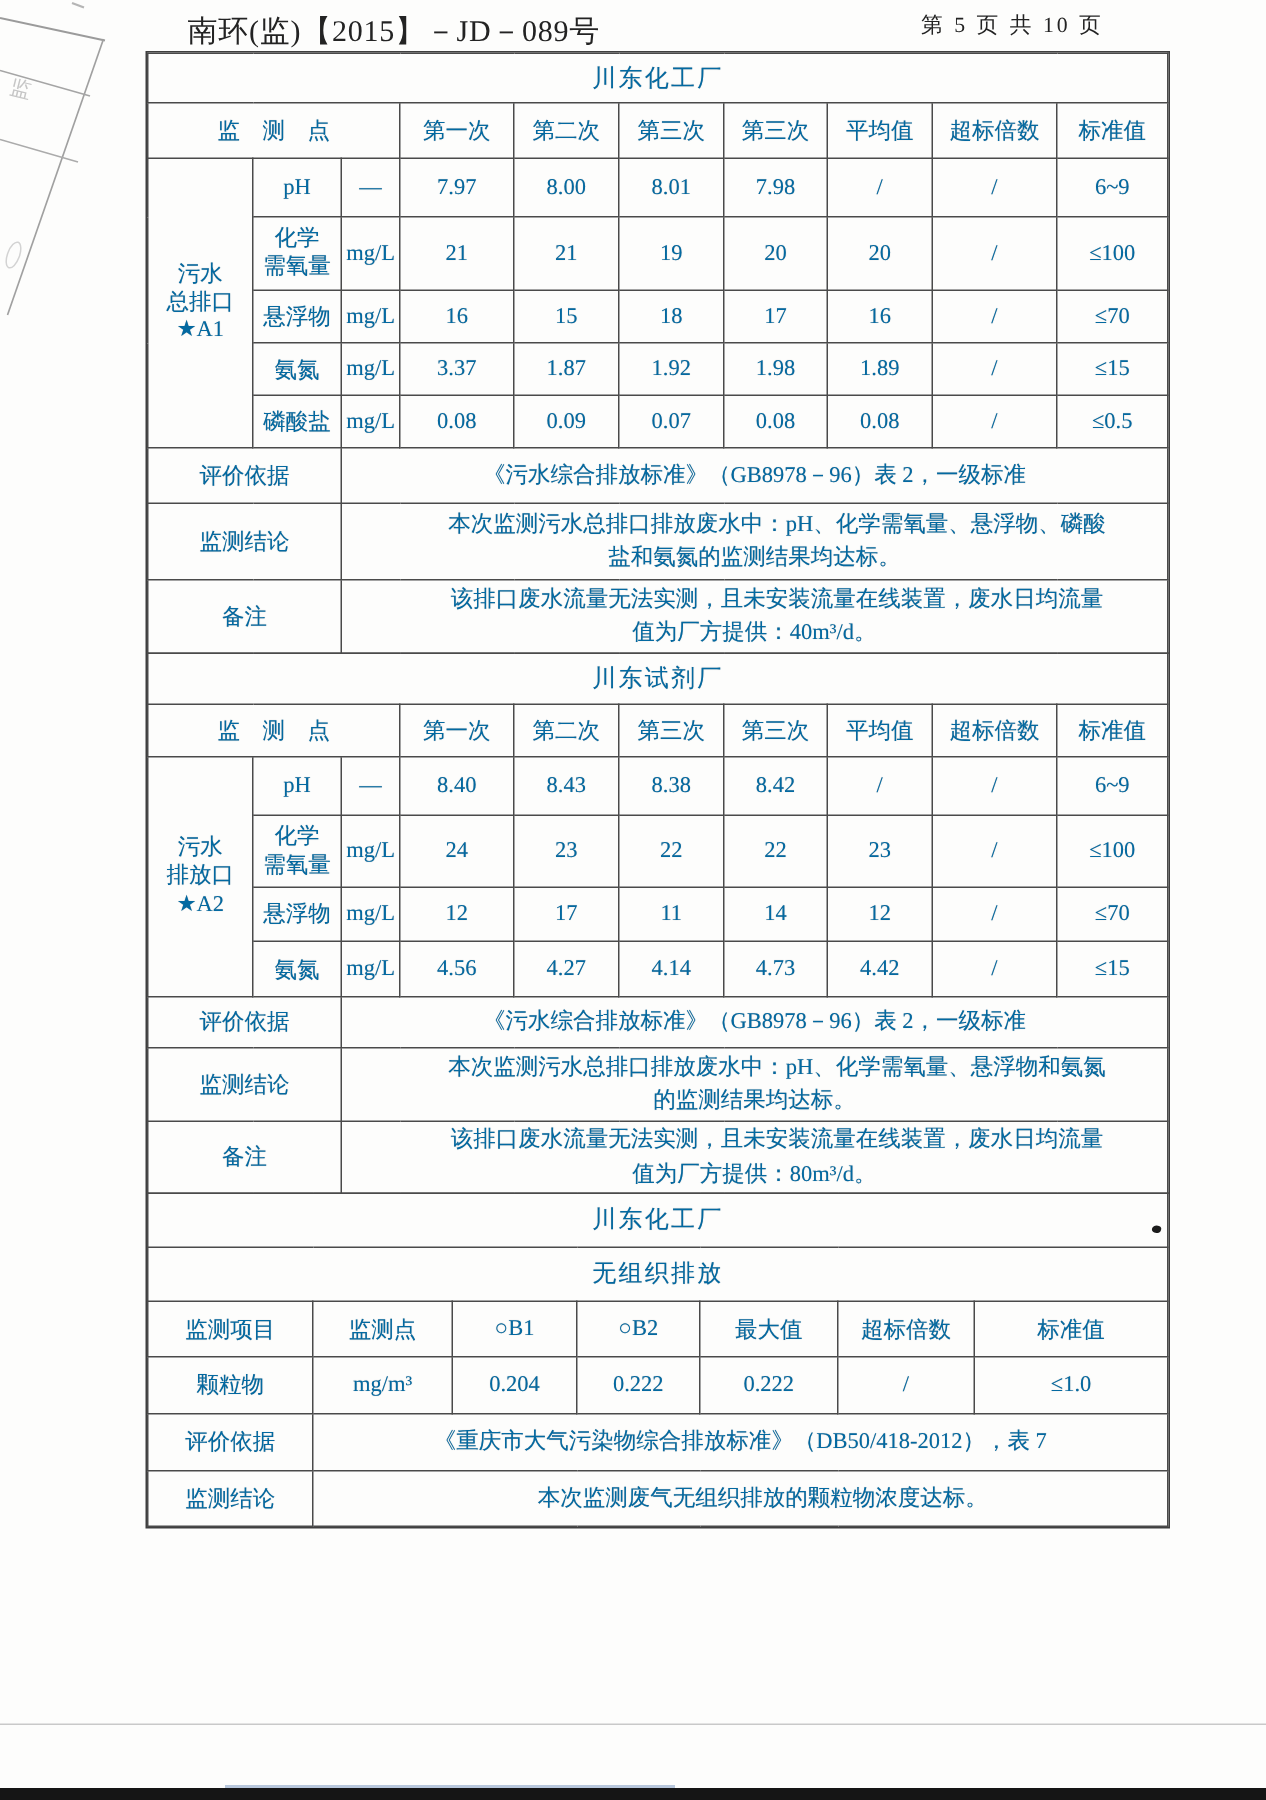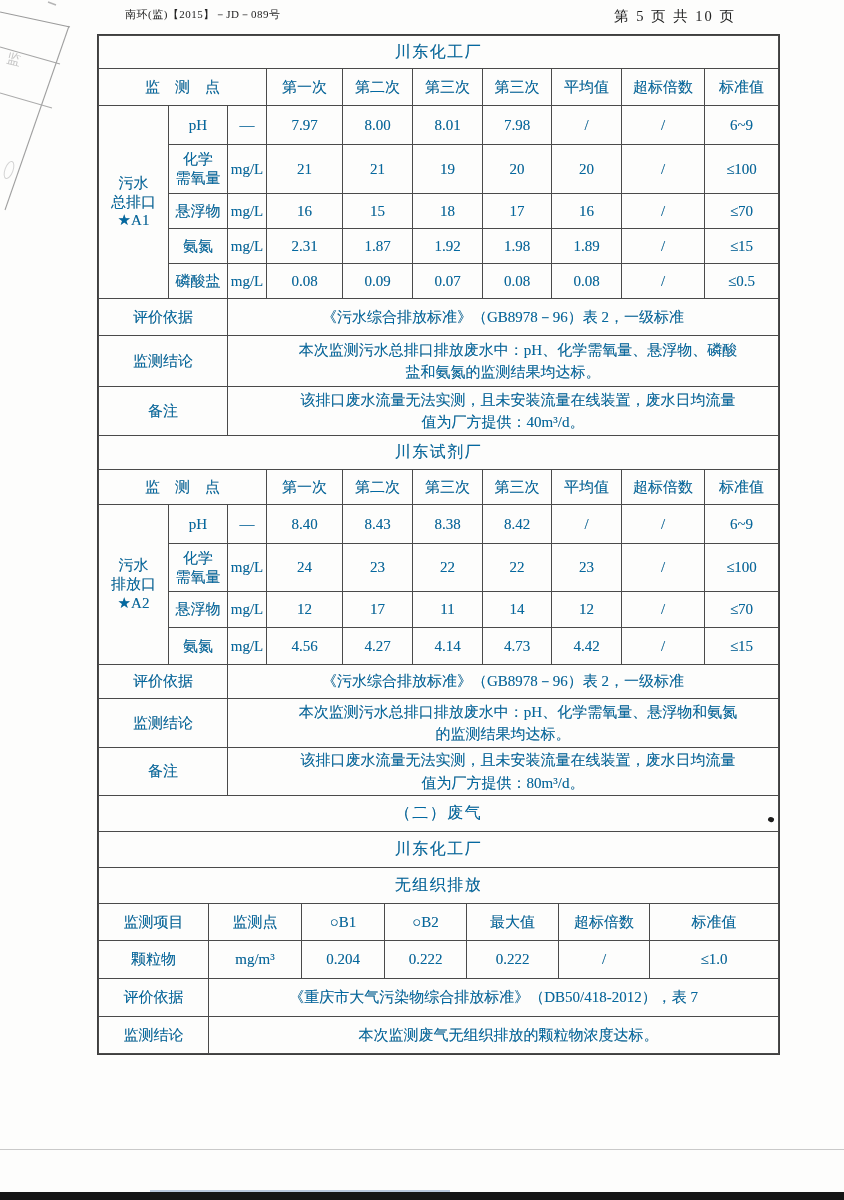--- a/index.html
+++ b/index.html
@@ -9,21 +9,21 @@
     width:844px;height:1200px;
     margin:0 auto;
     background:#fdfdfc;
     overflow:hidden;
     font-family:"Liberation Serif","DejaVu Serif",serif;
     color:#232323;
   }
   
   .doc-number{
     position:absolute;left:125px;top:7px;
-    font-size:11px;letter-spacing:.5px;
+    font-size:20px;letter-spacing:.5px;
   }
   .page-info{
     position:absolute;left:614px;top:7px;
     font-size:14.5px;letter-spacing:2px;
   }
   
   .frame{
     position:absolute;left:97px;top:34px;width:681px;
     border:1px solid #3f3f3f;
     background:#fdfdfc;
@@ -150,21 +150,21 @@
         <td>15</td>
         <td>18</td>
         <td>17</td>
         <td>16</td>
         <td>/</td>
         <td>≤70</td>
       </tr>
       <tr class="rh34">
         <td>氨氮</td>
         <td>mg/L</td>
-        <td>2.31</td>
+        <td>3.37</td>
         <td>1.87</td>
         <td>1.92</td>
         <td>1.98</td>
         <td>1.89</td>
         <td>/</td>
         <td>≤15</td>
       </tr>
       <tr class="rh34">
         <td>磷酸盐</td>
         <td>mg/L</td>
@@ -289,23 +289,20 @@
       <colgroup>
         <col style="width:110px">
           <col style="width:93px">
           <col style="width:83px">
         <col style="width:82px">
           <col style="width:92px">
           <col style="width:91px">
           <col style="width:129px">
       </colgroup>
       <tbody>
-          <tr class="rh35">
-        <td colspan="7" class="title-cell">（二）废气</td>
-      </tr>
       <tr class="rh35">
         <td colspan="7" class="title-cell">川东化工厂</td>
       </tr>
       <tr class="rh35">
         <td colspan="7" class="title-cell">无组织排放</td>
       </tr>
       <tr class="rh36">
         <td>监测项目</td>
         <td>监测点</td>
         <td>○B1</td>

